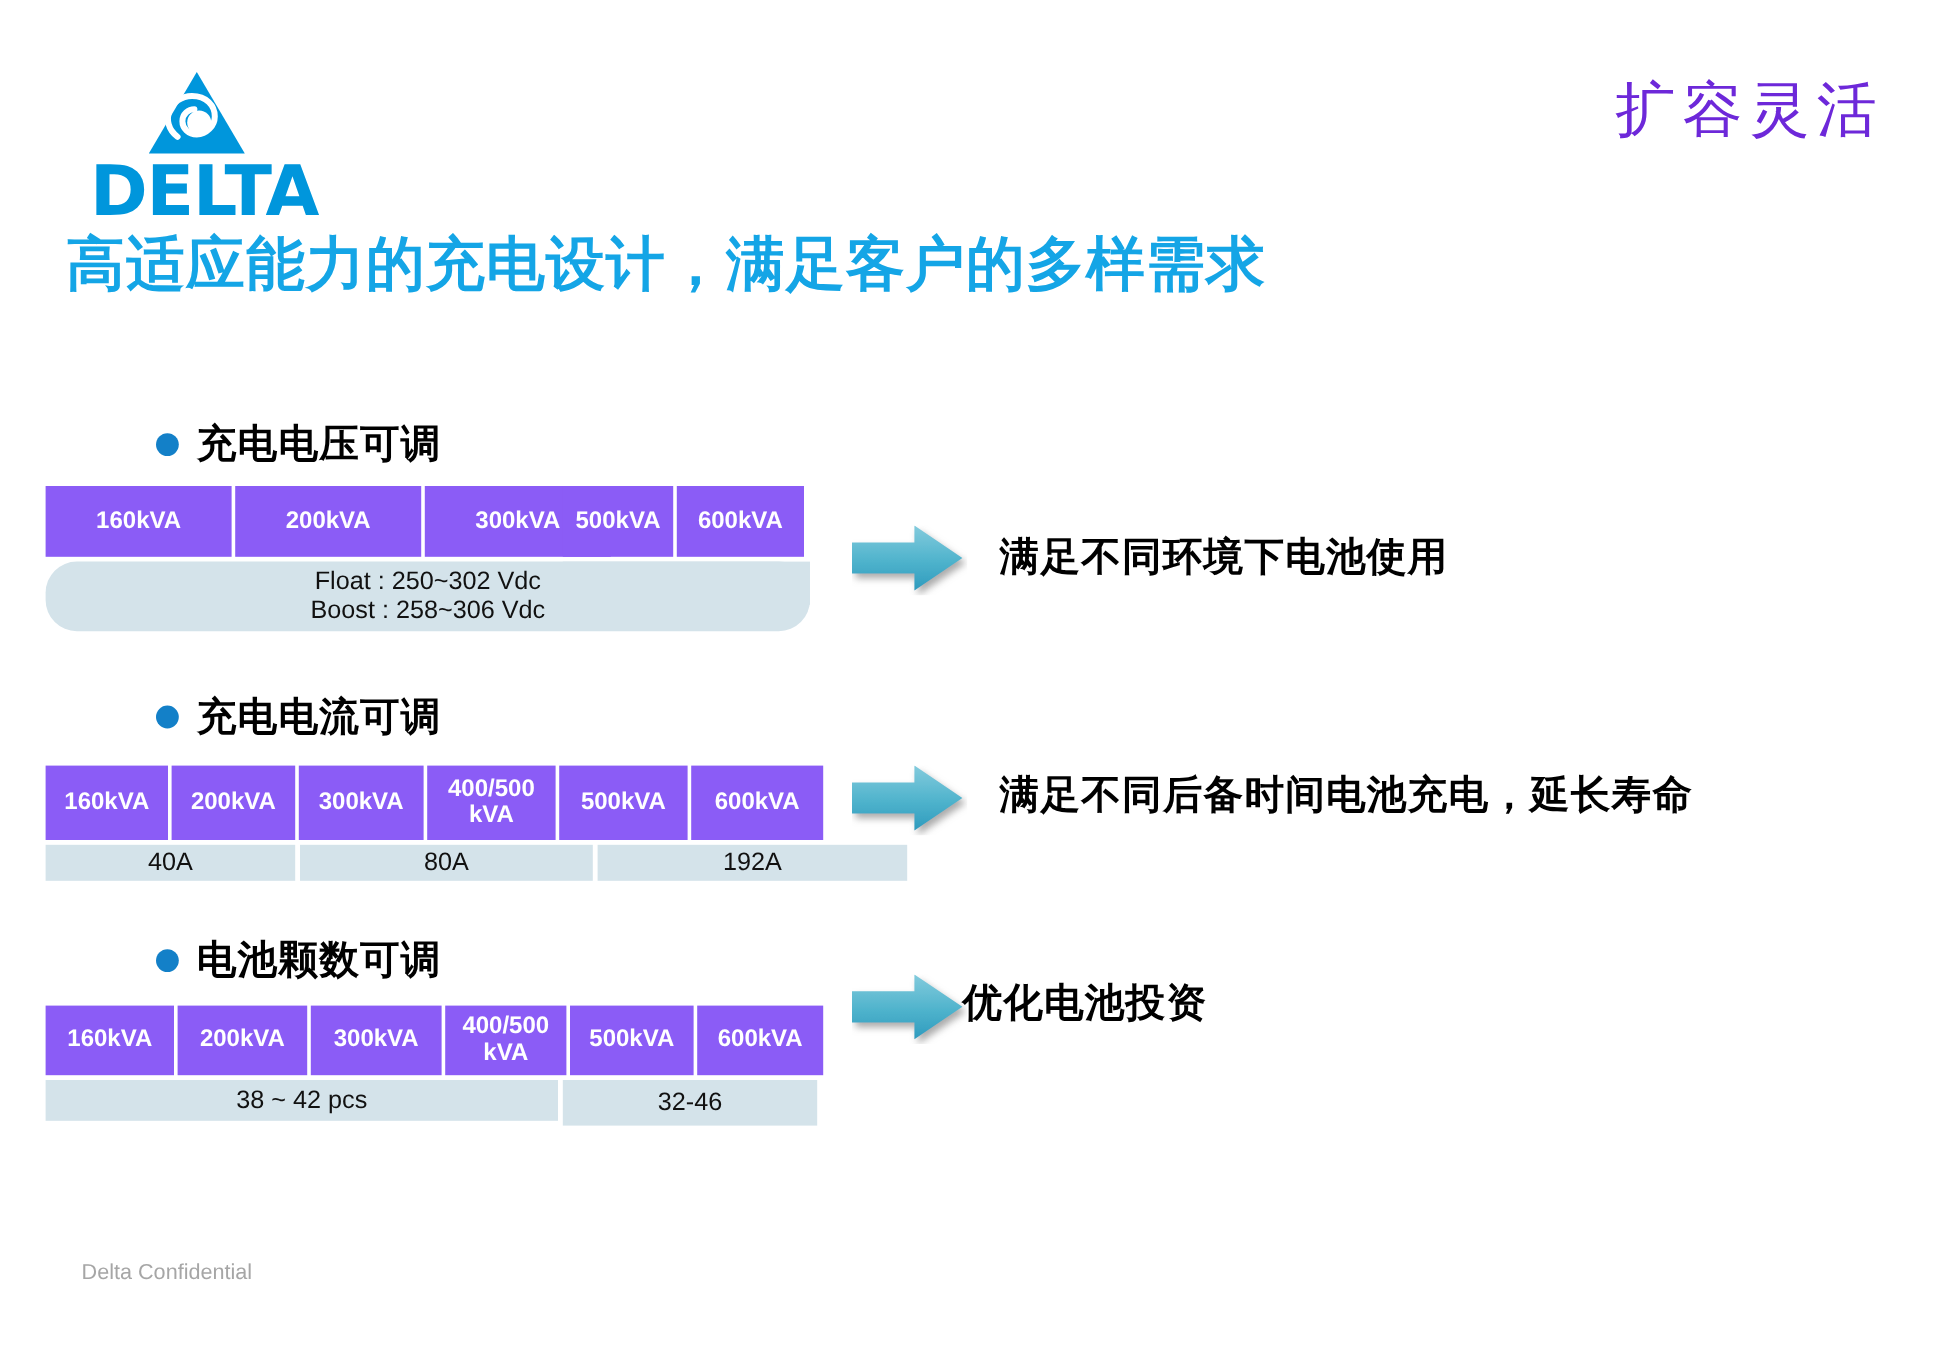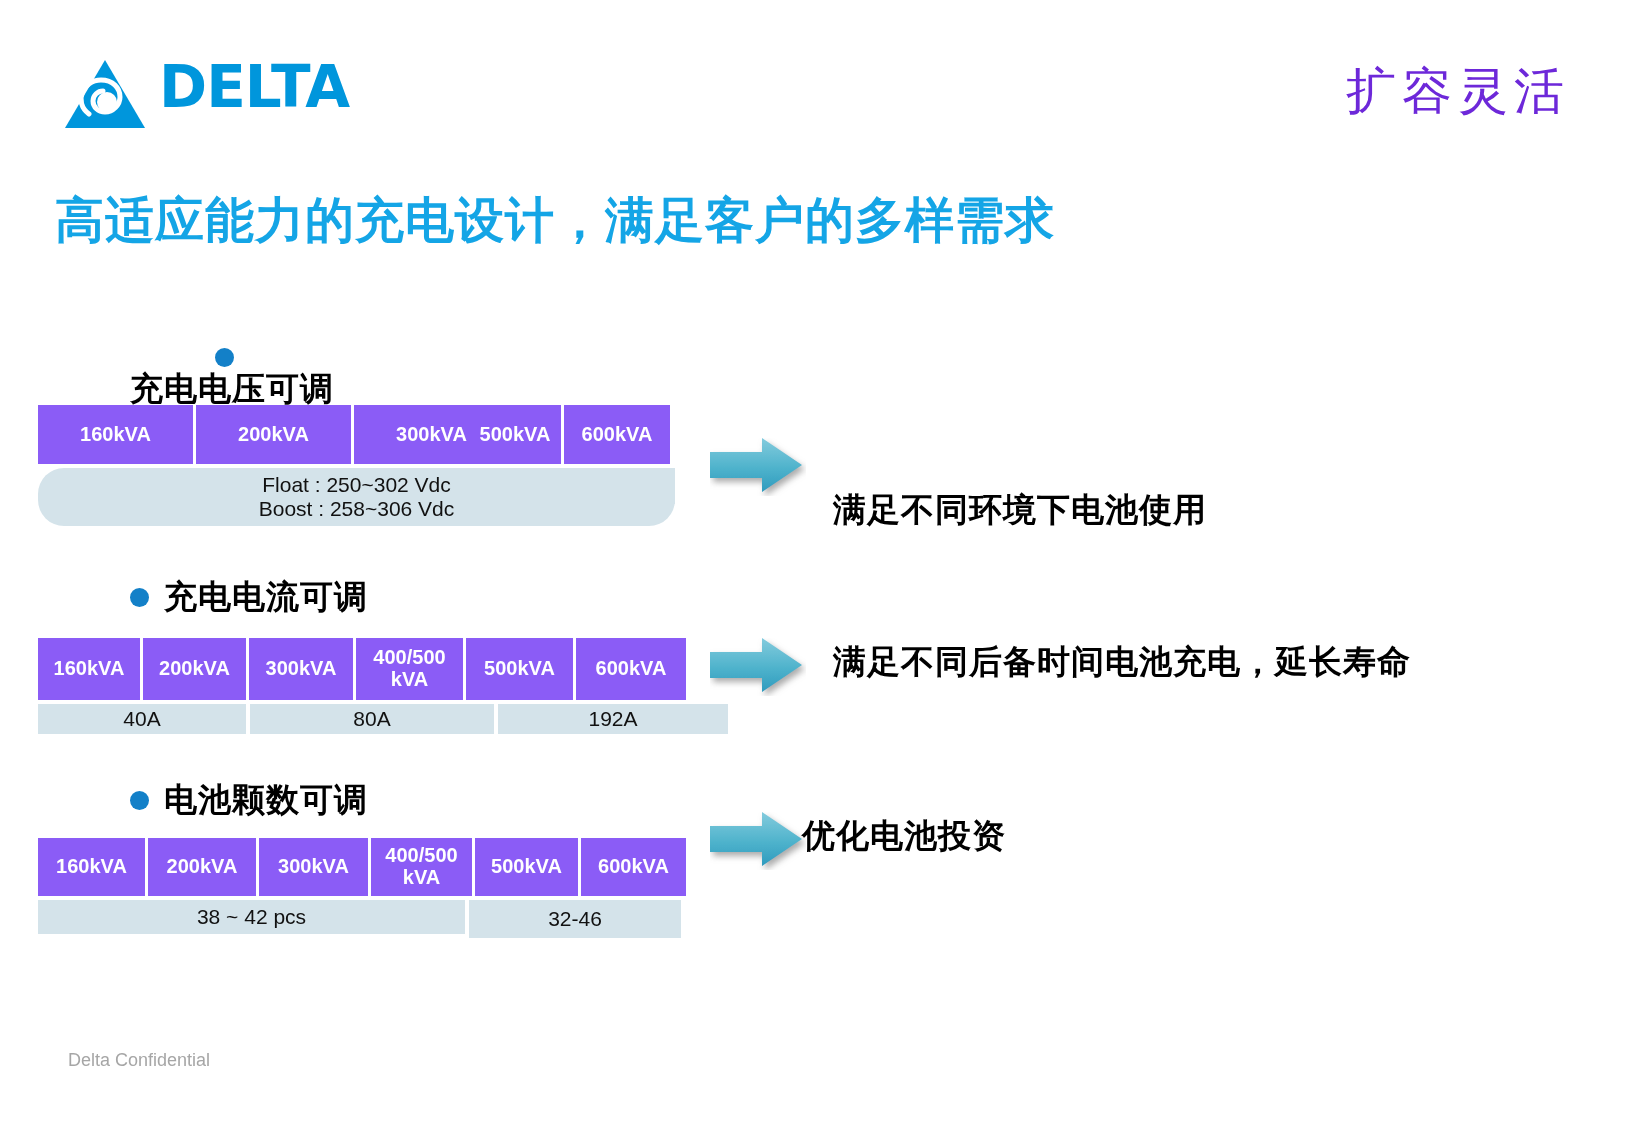--- a/index.html
+++ b/index.html
@@ -14,22 +14,23 @@
     overflow: hidden;
     font-family: "Liberation Sans", "DejaVu Sans", sans-serif;
   }
 
   
   .logo-wrap {
     position: absolute;
     left: 63px;
     top: 58px;
     display: flex;
-    align-items: flex-start;
+    align-items: center;
     height: 76px;
+    flex-direction: column;
   }
   .logo-mark {
     width: 84px;
     height: 72px;
     position: relative;
   }
   .logo-text {
     margin-left: 12px;
     font-size: 58px;
     font-weight: bold;
@@ -173,21 +174,21 @@
       <circle cx="44" cy="44" r="10" fill="#ffffff"></circle>
     </svg>
   </div>
   <div class="logo-text">DELTA</div>
 </div>
 
 <div class="header-right">扩容灵活</div>
 
 <div class="page-title">高适应能力的充电设计，满足客户的多样需求</div>
 
-<div class="section-head" style="left:130px; top:348px;flex-direction:column;">
+<div class="section-head" style="left:130px; top:348px;">
   <span class="bullet"></span>
   <span class="sect-title">充电电压可调</span>
 </div>
 
 <div class="tbl" style="left:38px; top:405px;">
   <div class="hrow">
     <div class="hcell" style="width:155px;">160kVA</div>
     <div class="hcell" style="width:155px;">200kVA</div>
     <div class="hcell" style="width:155px;">300kVA</div>
   </div>
@@ -215,41 +216,41 @@
         <stop offset="55%" stop-color="#4FB3CC"></stop>
         <stop offset="100%" stop-color="#2E9BBE"></stop>
       </linearGradient>
       <filter id="sh1" x="-20%" y="-20%" width="150%" height="160%">
         <feDropShadow dx="3" dy="4" stdDeviation="3" flood-color="#888888" flood-opacity="0.7"></feDropShadow>
       </filter>
     </defs>
     <polygon points="0,14 52,14 52,0 92,27 52,54 52,40 0,40" fill="url(#ag1)" filter="url(#sh1)"></polygon>
   </svg>
 </div>
-<div class="rlabel" style="left:833px; top:442px;margin-top:46px;">满足不同环境下电池使用</div>
+<div class="rlabel" style="left:833px; top:442px;">满足不同环境下电池使用</div>
 
 <div class="section-head" style="left:130px; top:575px;">
   <span class="bullet"></span>
   <span class="sect-title">充电电流可调</span>
 </div>
 
 <div class="tbl" style="left:38px; top:638px;">
   <div class="hrow" style="height:62px;">
     <div class="hcell" style="width:102px;">160kVA</div>
     <div class="hcell" style="width:103px;">200kVA</div>
     <div class="hcell" style="width:104px;">300kVA</div>
     <div class="hcell" style="width:107px; white-space:pre-line;">400/500
 kVA</div>
     <div class="hcell" style="width:107px;">500kVA</div>
     <div class="hcell" style="width:110px;">600kVA</div>
   </div>
   <div class="vrow">
     <div class="vcell" style="width:208px; height:30px;">40A</div>
     <div class="vcell" style="width:244px; height:30px;">80A</div>
-    <div class="vcell" style="width:230px; height:30px;">192A</div>
+    <div class="vcell" style="width:258px; height:30px;">192A</div>
   </div>
 </div>
 
 <div class="arrow" style="left:710px; top:638px;">
   <svg width="96" height="58" viewBox="0 0 96 58">
     <defs>
       <linearGradient id="ag2" x1="0" y1="0" x2="0" y2="1">
         <stop offset="0%" stop-color="#83CBDD"></stop>
         <stop offset="55%" stop-color="#4FB3CC"></stop>
         <stop offset="100%" stop-color="#2E9BBE"></stop>

